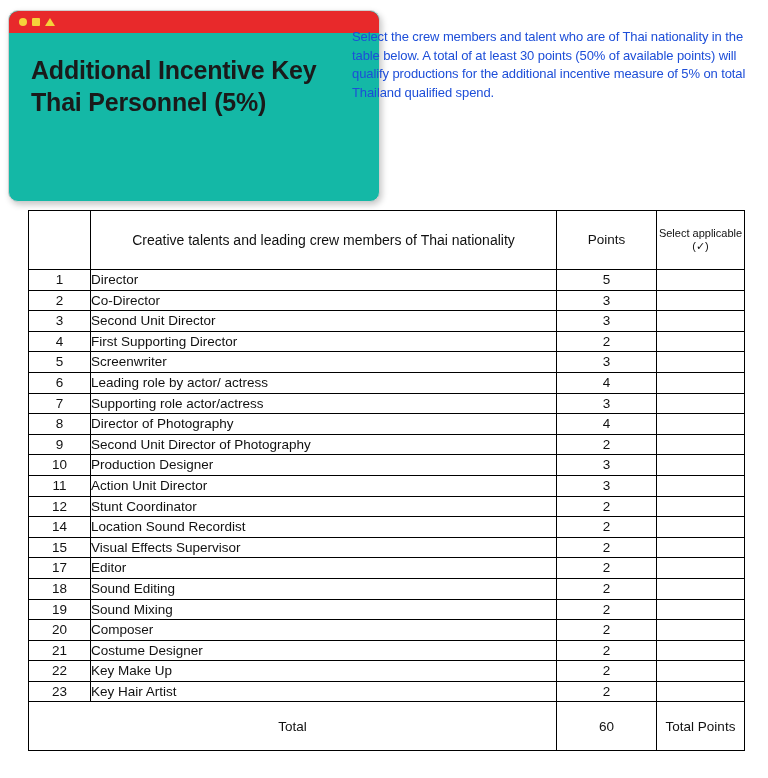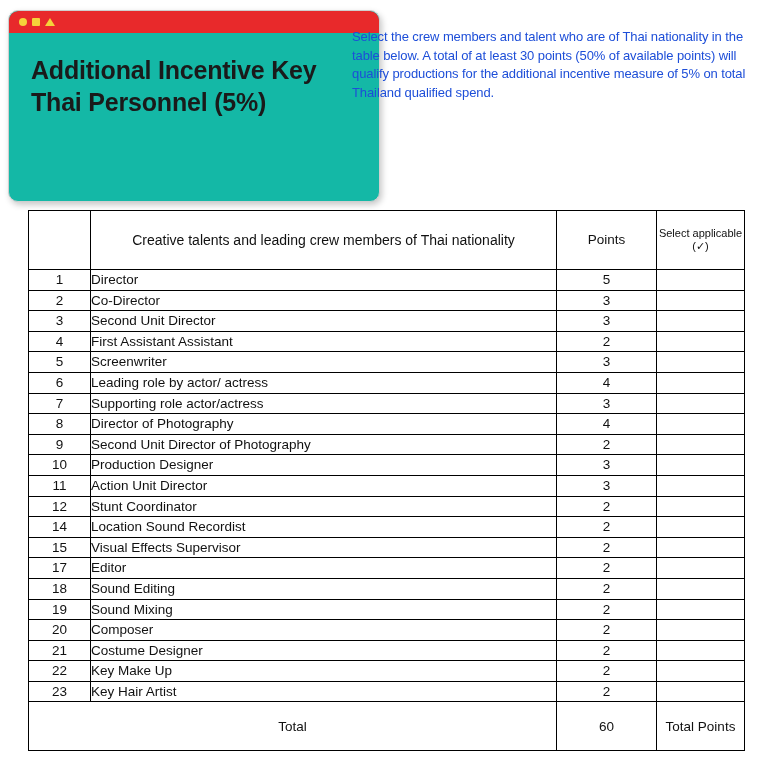--- a/index.html
+++ b/index.html
@@ -207,21 +207,21 @@
           <td class="sel"></td>
         </tr>
         <tr>
           <td class="num">3</td>
           <td class="role">Second Unit Director</td>
           <td class="pts">3</td>
           <td class="sel"></td>
         </tr>
         <tr>
           <td class="num">4</td>
-          <td class="role">First Assistant Assistant</td>
+          <td class="role">First Supporting Director</td>
           <td class="pts">2</td>
           <td class="sel"></td>
         </tr>
         <tr>
           <td class="num">5</td>
           <td class="role">Screenwriter</td>
           <td class="pts">3</td>
           <td class="sel"></td>
         </tr>
         <tr>

